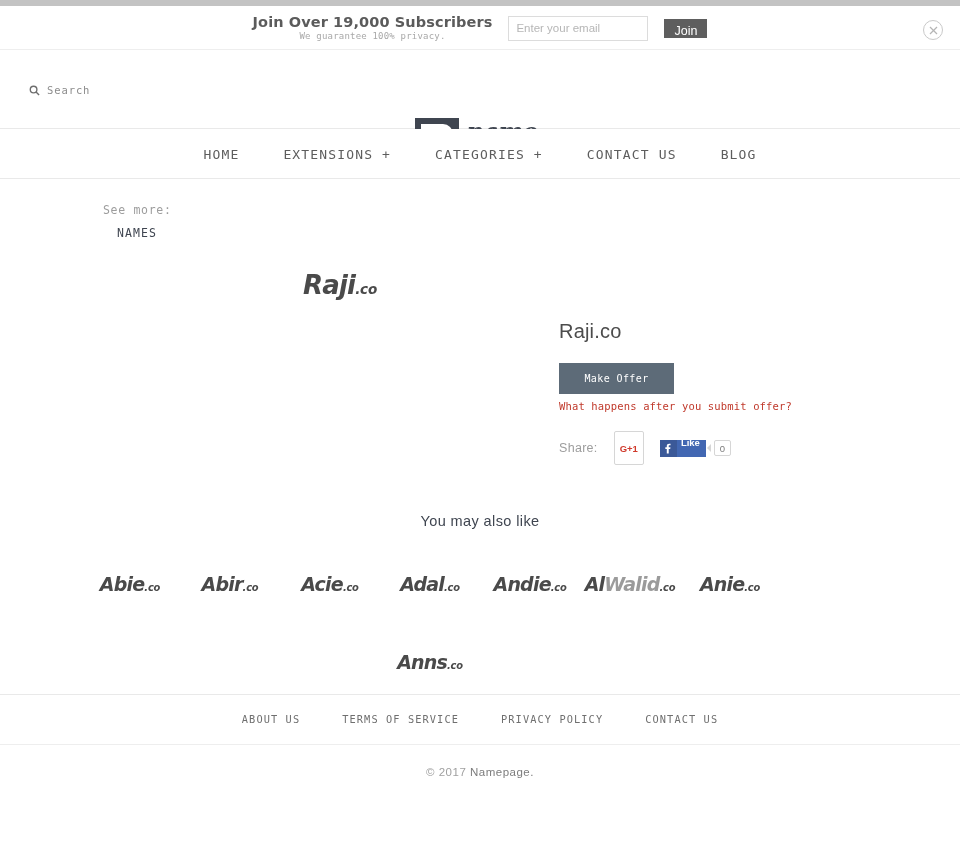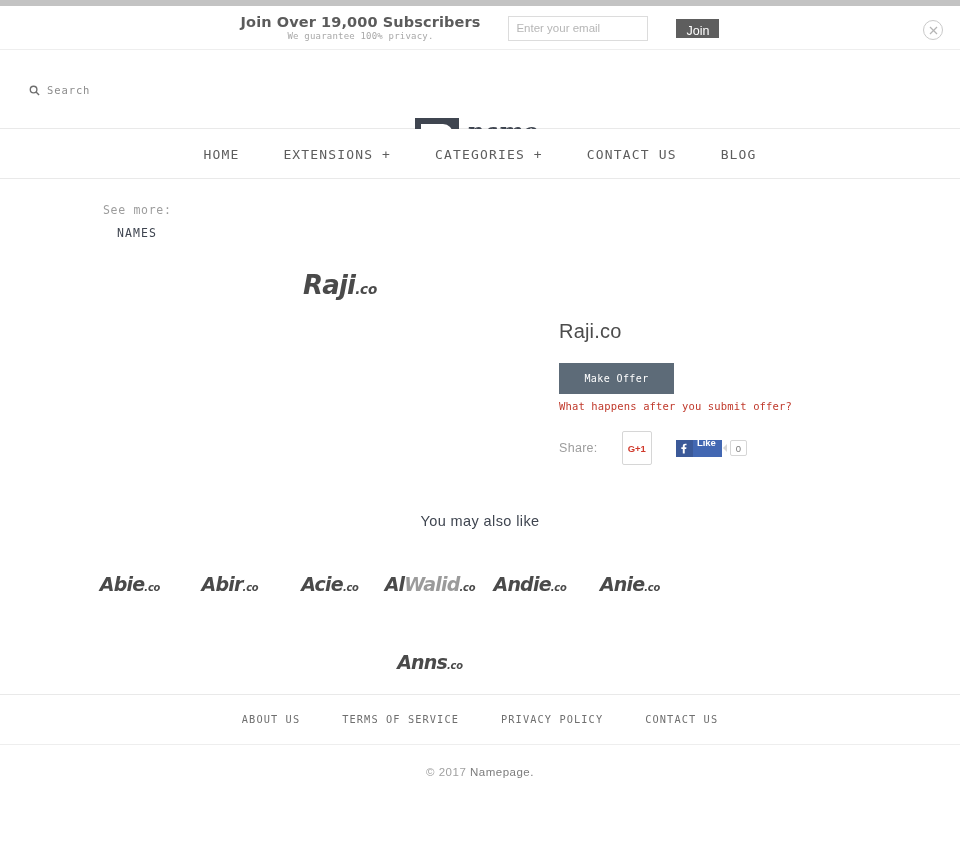--- a/index.html
+++ b/index.html
@@ -22,21 +22,21 @@
   }
 
   
   .promo-bar {
     position:absolute; left:0; top:6px; width:960px; height:44px;
     background:#ffffff;
     border-bottom:1px solid #eeeeee;
   }
   .promo-inner {
     position:absolute; left:0; top:0; width:960px; height:44px;
-    display:flex; align-items:center; justify-content:center; gap:28px;
+    display:flex; align-items:center; justify-content:center; gap:16px;
   }
   .promo-textblock { text-align:center; line-height:1.05; }
   .promo-title {
     display:block;
     font-family:"DejaVu Sans", sans-serif;
     font-size:14.5px; font-weight:700; color:#5b5b5b;
     letter-spacing:0.1px;
   }
   .promo-sub {
     display:block;
@@ -155,21 +155,21 @@
     font-size:12.5px; color:#a2a2a2; line-height:1.55;
     letter-spacing:0.3px;
   }
   .offer-q {
     display:block; margin-top:6px;
     font-family:"DejaVu Sans Mono", monospace;
     font-size:10.5px; color:#c0392b; letter-spacing:0.15px;
     cursor:pointer; white-space:nowrap;
   }
   .share-row {
-    margin-top:19px; display:flex; align-items:center; gap:24px;
+    margin-top:19px; display:flex; align-items:center; gap:16px;
   }
   .share-lbl {
     font-family:"Liberation Sans", sans-serif;
     font-size:12.5px; color:#9d9d9d; letter-spacing:0.3px;
   }
   .gplus {
     display:inline-flex; align-items:center; justify-content:center;
     height:16px; padding:16px 5px;
     border:1px solid #d6d6d6; border-radius:2px; background:#fff;
     font-family:"Liberation Sans", sans-serif;
@@ -353,24 +353,27 @@
     <div class="related-cell">
       <span class="dom-logo"><span>Abie</span><span class="soft"></span><span class="tld">.co</span></span>
     </div>
     <div class="related-cell">
       <span class="dom-logo"><span>Abir</span><span class="soft"></span><span class="tld">.co</span></span>
     </div>
     <div class="related-cell">
       <span class="dom-logo"><span>Acie</span><span class="soft"></span><span class="tld">.co</span></span>
     </div>
     <div class="related-cell">
+      <span class="dom-logo"><span>Adal</span><span class="soft"></span><span class="tld">.co</span></span>
+    </div>
+    <div class="related-cell">
+      <span class="dom-logo"><span>Andie</span><span class="soft"></span><span class="tld">.co</span></span>
+    </div>
+    <div class="related-cell">
       <span class="dom-logo"><span>Al</span><span class="soft">Walid</span><span class="tld">.co</span></span>
-    </div>
-    <div class="related-cell">
-      <span class="dom-logo"><span>Andie</span><span class="soft"></span><span class="tld">.co</span></span>
     </div>
     <div class="related-cell">
       <span class="dom-logo"><span>Anie</span><span class="soft"></span><span class="tld">.co</span></span>
     </div>
     <div class="related-cell" style="margin-left:300px;">
       <span class="dom-logo"><span>Anns</span><span class="soft"></span><span class="tld">.co</span></span>
     </div>
   </div>
 
   <div class="footer-sep"></div>

